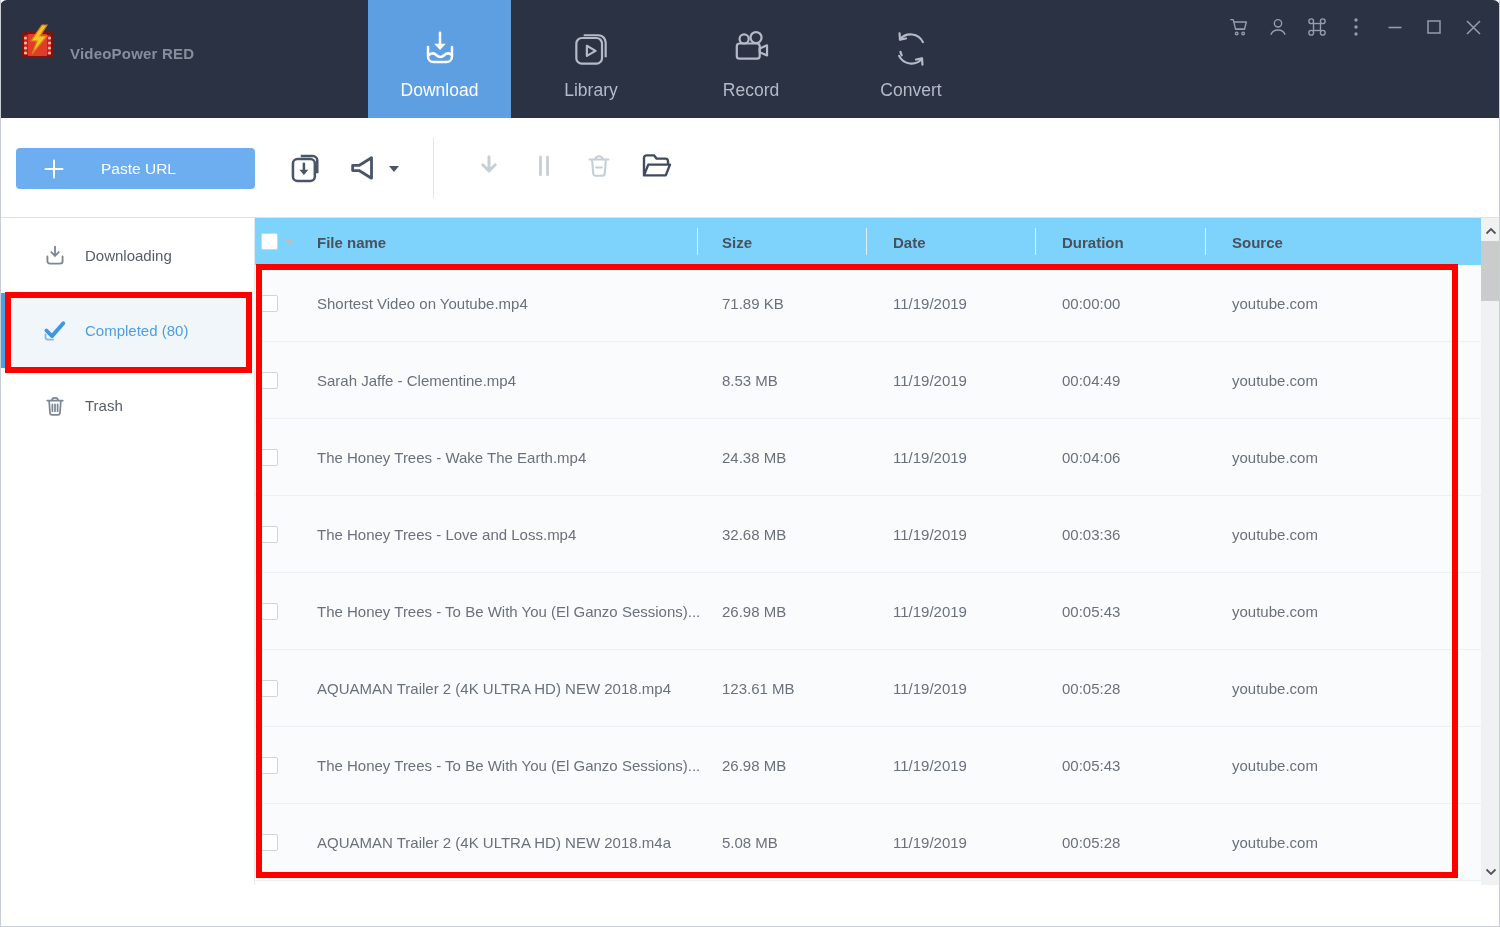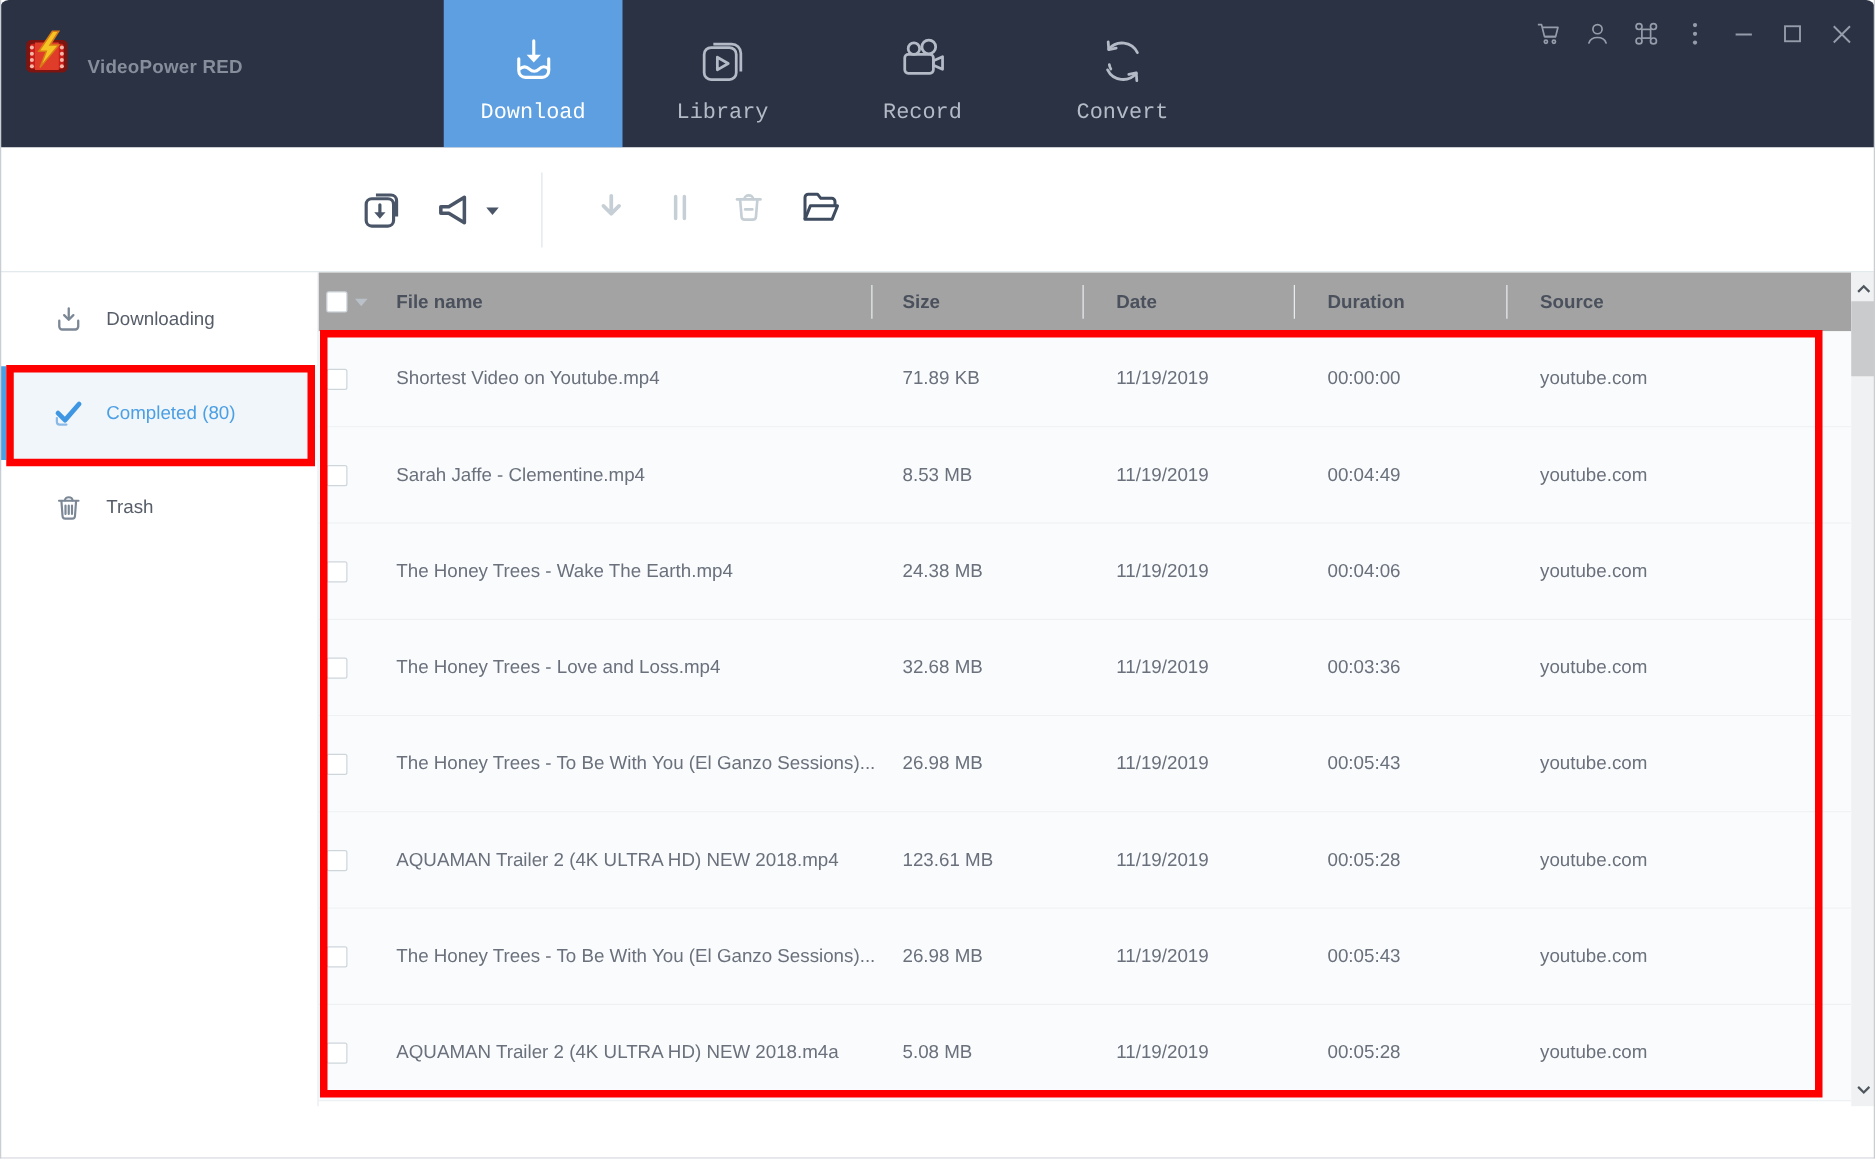--- a/index.html
+++ b/index.html
@@ -4,21 +4,21 @@
 <style>
   html,body{margin:0;padding:0;background:#fff;}
   #window{position:relative;width:1500px;height:927px;overflow:hidden;
     font-family:"Liberation Sans",sans-serif;background:#fff;}
   .frame{position:absolute;inset:0;border:1px solid #c9ced4;border-top:none;z-index:70;pointer-events:none;}
 
   
   .topbar{position:absolute;left:0;top:0;width:1500px;height:118px;background:#2b3244;border-radius:7px 7px 0 0;}
   .brand{position:absolute;left:18px;top:24px;display:flex;align-items:flex-end;gap:10px;}
   .brand .title{font-size:15px;font-weight:bold;color:#8archive;color:#878e9b;letter-spacing:.2px;}
-  .tabs{position:absolute;left:355px;top:0;height:140px;display:flex;font-family:Liberation Mono, monospace;}
+  .tabs{position:absolute;left:368px;top:0;height:140px;display:flex;}
   .tab{width:160px;height:118px;display:flex;flex-direction:column;align-items:center;box-sizing:border-box;padding-top:24px;color:#b4bbc7;cursor:default;}
   .tab.active{width:143px;background:#5d9fe0;color:#ffffff;}
   .tab .ticon{height:50px;display:flex;align-items:center;justify-content:center;}
   .tab .tlabel{margin-top:6px;font-size:17.5px;}
   .winicons{position:absolute;right:16px;top:14px;display:flex;align-items:center;gap:17px;color:#959daa;}
   .winicons .wi{display:flex;align-items:center;justify-content:center;width:22px;height:26px;}
 
   
   .toolbar{position:absolute;left:0;top:118px;width:1500px;height:99px;background:#fff;border-bottom:1px solid #dae3e8;}
   .paste-btn{position:absolute;left:16px;top:30px;width:239px;height:41px;background:#6caeef;border-radius:4px;
@@ -33,21 +33,21 @@
   .sidebar{position:absolute;left:0;top:218px;width:255px;height:667px;background:#fff;border-right:1px solid #e3e9ed;box-sizing:border-box;text-align:right;}
   .side-item{position:absolute;left:0;width:255px;height:75px;display:flex;align-items:center;}
   .side-item .slabel{margin-left:17px;font-size:15px;color:#565d68;}
   .side-item .sicon{margin-left:41px;width:27px;display:flex;justify-content:center;}
   .side-item.active{background:#f1f6fa;}
   .side-item.active .slabel{color:#4b9fe4;}
   .side-item.active::before{content:"";position:absolute;left:0;top:0;bottom:0;width:5px;background:#4b9fe4;}
 
   
   .main{position:absolute;left:255px;top:218px;width:1226px;height:667px;background:#fff;}
-  .thead{position:absolute;left:0;top:0;width:100%;height:47px;background:#a3a3a3;}
+  .thead{position:absolute;left:0;top:0;width:100%;height:47px;background:#7dd3fc;}
   .hlabel{position:absolute;top:50%;transform:translateY(-50%);font-size:15px;font-weight:bold;color:#4a515c;white-space:nowrap;}
   .hsep{position:absolute;top:10px;width:1px;height:27px;background:#e7ecef;}
   .cb{width:17px;height:17px;background:#fff;border:1px solid #ced6dc;border-radius:2px;box-sizing:border-box;}
   .hd-cb{position:absolute;left:6px;top:15px;}
   .hd-caret{position:absolute;left:29px;top:21px;width:0;height:0;border-left:5px solid transparent;border-right:5px solid transparent;border-top:6px solid #b9c0c8;}
   .rows{position:absolute;left:0;top:47px;width:100%;height:620px;overflow:hidden;text-decoration:underline;}
   .row{position:relative;height:77px;background:#fafbfc;border-bottom:1px solid #edf1f3;box-sizing:border-box;}
   .cell{position:absolute;top:50%;transform:translateY(-50%);font-size:15px;color:#6a717c;white-space:nowrap;}
   .row .cb{position:absolute;left:6px;top:30px;}
   .c-name{left:62px;}.c-size{left:467px;}.c-date{left:638px;}.c-dur{left:807px;}.c-src{left:977px;}
@@ -190,20 +190,28 @@
       </span>
       <span class="wi">
         <svg width="17" height="17" viewBox="0 0 17 17" stroke="#959daa" stroke-width="1.5">
             <path d="M2 2l13 13M15 2L2 15"></path>
           </svg>
       </span>
     </div>
   </div>
 
   <div class="toolbar">
+    <div class="paste-btn">
+      <span class="plus">
+        <svg width="24" height="24" viewBox="0 0 24 24" stroke="#ffffff" stroke-width="2" stroke-linecap="round">
+            <path d="M12 3.5v17M3.5 12h17"></path>
+          </svg>
+      </span>
+      <span class="plabel">Paste URL</span>
+    </div>
 
     <div class="tb-dark" style="left:288px;">
       <span style="margin-right:22px;">
         <svg width="36" height="36" viewBox="0 0 24 24" fill="none" stroke="#4a5668" stroke-width="1.7" stroke-linejoin="round">
           <path d="M8.5 4h8a3 3 0 0 1 3 3v8.5"></path>
           <rect x="3.3" y="6" width="14.6" height="14.6" rx="3"></rect>
           <path d="M10.6 9.2v5.4" stroke-linecap="round"></path>
           <polygon points="7.6,13.2 13.6,13.2 10.6,16.7" fill="#4a5668" stroke="none"></polygon>
         </svg>
       </span>

